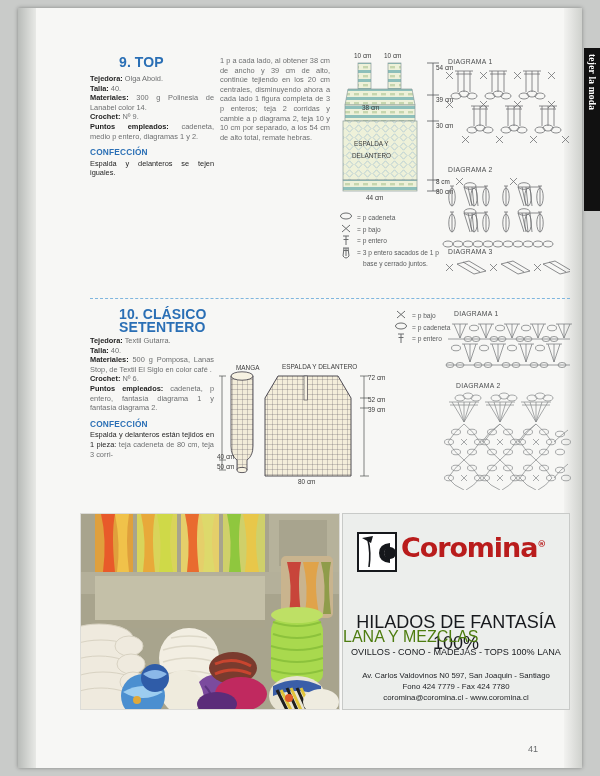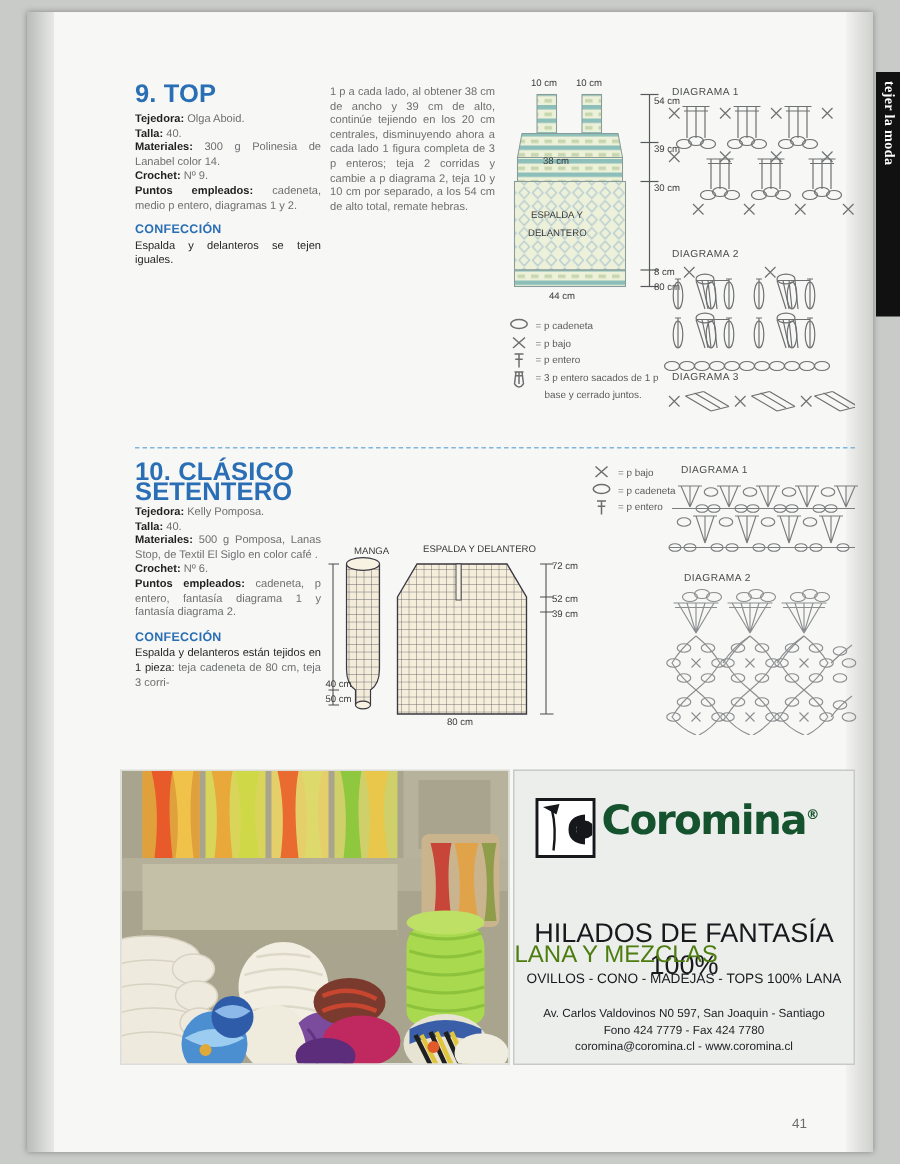--- a/index.html
+++ b/index.html
@@ -41,21 +41,21 @@
     font-family: "Liberation Serif", serif;
     white-space: nowrap;
     transform: rotate(90deg);
     transform-origin: left top;
     position: absolute; left: 13px; top: 6px;
     letter-spacing: .2px;
   }
 
   
   .tcol { position: absolute; font-size: 7.4px; line-height: 9.6px; color: #6d6f70; text-align: justify; }
-  .h-title { color: #2a6fb5; font-weight: bold; font-size: 17px; line-height: 13px; letter-spacing: .1px; }
+  .h-title { color: #2a6fb5; font-weight: bold; font-size: 14px; line-height: 13px; letter-spacing: .1px; margin-left: 29px; }
   .h-sub { color: #2a6fb5; font-weight: bold; font-size: 8.3px; letter-spacing: .2px; margin-top: 7px; margin-bottom: 1px; }
   .lbl { color: #1f1f1f; font-weight: bold; }
   .dkline { color: #1f1f1f; font-weight: normal; }
 
   
   .dim-txt { position: absolute; font-size: 6.4px; color: #3a3a3a; font-family: "Liberation Sans", sans-serif; }
   .sch9 { position: absolute; }
 
   .lgd { position: absolute; font-size: 6.6px; color: #5a5c5d; line-height: 11.6px; }
   .lgd-row { display: flex; align-items: flex-start; gap: 4px; height: 11.6px; }
@@ -79,21 +79,21 @@
   .ad {
     position: absolute; background: #eceeec;
     border: 1px solid #c8cac8;
   }
   .ad-logo-box {
     position: absolute; left: 14px; top: 18px; width: 40px; height: 40px;
     border: 2px solid #16181c; background: #fff; overflow: hidden;
   }
   .ad-name {
     position: absolute; left: 58px; top: 18px;
-    font-size: 27px; font-weight: bold; color: #14532d;
+    font-size: 27px; font-weight: bold; color: #b91c1c;
     font-family: "DejaVu Sans", sans-serif; letter-spacing: -1.1px;
   }
   .ad-reg { font-size: 9px; vertical-align: super; letter-spacing: 0; }
   .ad-l1 { position: absolute; width: 100%; text-align: center; font-weight: normal; font-size: 18px; color: #17191d; }
   .ad-l2 { position: absolute; width: 100%; font-size: 16px; color: #4d7c0f; }
   .ad-l3 { position: absolute; width: 100%; text-align: center; font-size: 9.1px; color: #17191d; }
   .ad-l4 { position: absolute; width: 100%; text-align: center; font-size: 7.8px; color: #1b1d20; line-height: 11px; }
 
   .pageno {
     position: absolute; right: 26px; bottom: 14px;
@@ -372,21 +372,21 @@
         </g>
       </g>
     </svg>
 
     <div class="dashsep" style="left:54px; top:290px; width:480px;"></div>
 
     <div class="tcol" style="left:54px; top:300px; width:124px;">
       <div class="h-title">10. CLÁSICO</div>
       <div class="h-title">SETENTERO</div>
       <div style="margin-top:2px;">
-        <span class="lbl">Tejedora:</span><span> Kelly Pomposa.</span><br>
+        <span class="lbl">Tejedora:</span><span> Textil Gutarra.</span><br>
         <span class="lbl">Talla:</span><span> 40.</span><br>
         <span class="lbl">Materiales:</span><span> 500 g Pomposa, Lanas Stop, de Textil El Siglo en color café .</span><br>
         <span class="lbl">Crochet:</span><span> Nº 6.</span><br>
         <span class="lbl">Puntos empleados:</span><span> cadeneta, p entero, fantasía diagrama 1 y fantasía diagrama 2.</span>
       </div>
       <div class="h-sub">CONFECCIÓN</div>
       <div>
         <span class="dkline">Espalda y delanteros están tejidos en 1 pieza:</span><span> teja cadeneta de 80 cm, teja 3 corri-</span>
       </div>
     </div>

